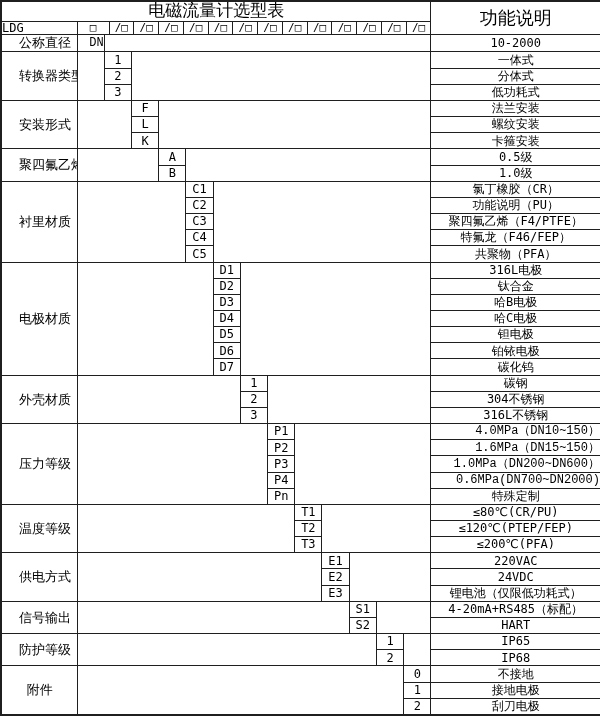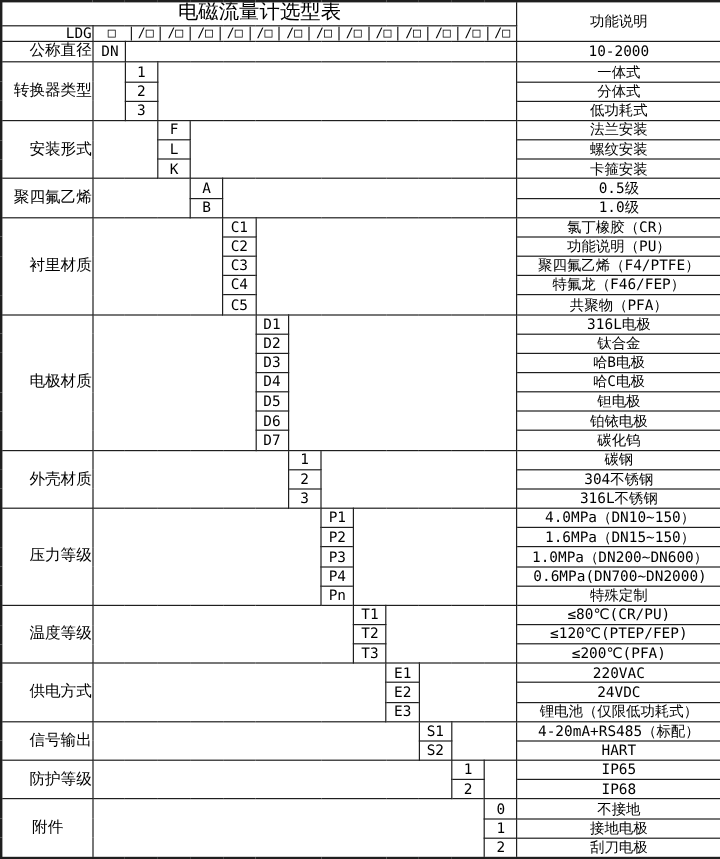--- a/index.html
+++ b/index.html
@@ -14,26 +14,26 @@
   td{
     border:1px solid #1f1f1f;
     padding:0;margin:0;
     text-align:center;vertical-align:middle;
     font-size:12px;line-height:1.05;
     white-space:nowrap;overflow:hidden;
   }
   .r-title{height:20px;}
   .r-ldg{height:13px;}
   .title-cell{font-size:17px;}
-  .func-header{font-size:12px;}
-  .label-cell{font-size:13px;text-align:right;padding-left:3px;}
+  .func-header{font-size:18px;}
+  .label-cell{font-size:13px;text-align:left;padding-left:17px;}
   .label-cell.center{text-align:center;padding-left:1px;}
   .ldg-label{padding-left:0;font-size:12px;}
   .code-cell{font-size:12px;}
-  .align-left{text-align:center;padding-left:2px;}
+  .align-left{text-align:right;padding-left:2px;font-family:Liberation Mono, monospace;}
   .boxes-td{padding:0;}
   .ldg-boxes{display:flex;width:100%;height:100%;align-items:stretch;}
   .ldg-boxes span{
     flex:1 1 auto;display:flex;align-items:center;justify-content:center;
     border-right:1px solid #1f1f1f;font-size:11px;line-height:1;
   }
   .ldg-boxes span:first-child{flex:0 0 31px;}
   .ldg-boxes span:last-child{border-right:none;}
 </style>
 </head>

